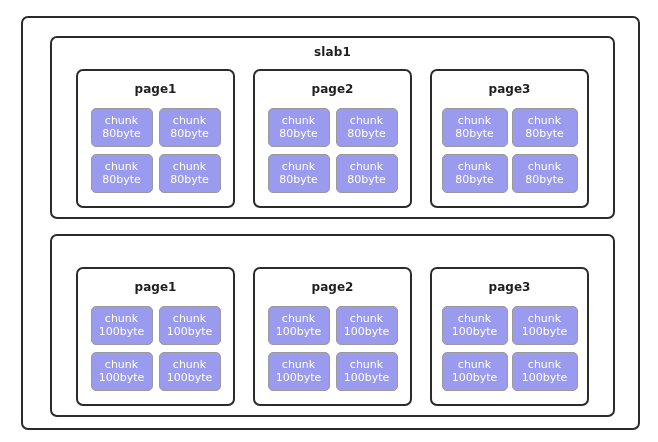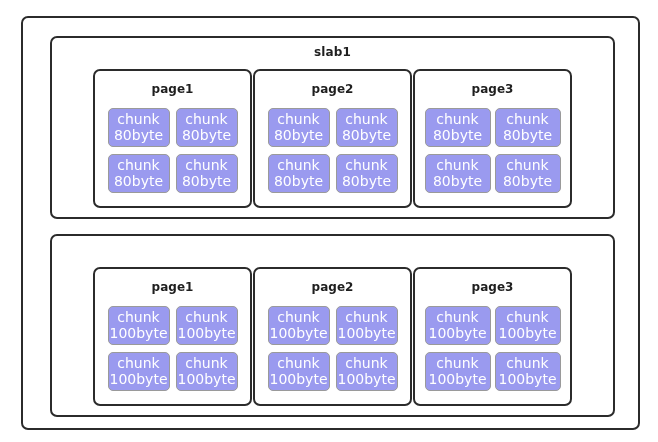--- a/index.html
+++ b/index.html
@@ -56,21 +56,21 @@
 
   
   .pages-row {
     position: absolute;
     top: 31px;
     left: 0;
     width: 100%;
     height: 146px;
     display: flex;
     justify-content: space-between;
-    padding: 0 41px;
+    padding: 0 24px;
     box-sizing: border-box;
   }
 
   .page {
     position: relative;
     width: 159px;
     height: 139px;
     box-sizing: border-box;
     border: 2px solid #2b2b2b;
     border-radius: 7px;
@@ -110,21 +110,21 @@
     background: #9a9aef;
     border: 1.5px solid #9a9a9a;
     border-radius: 5px;
     display: flex;
     flex-direction: column;
     align-items: center;
     justify-content: center;
     line-height: 1.12;
   }
   .chunk-line {
-    font-size: 14px;
+    font-size: 11px;
     color: #ffffff;
     white-space: nowrap;
   }
 
   
   .page.page-idx-2 .chunk-grid { gap: 7px 4px; padding: 0 7px; }
   .page.page-idx-2 .chunk { width: 66px; }
 </style>
 </head>
 <body>

